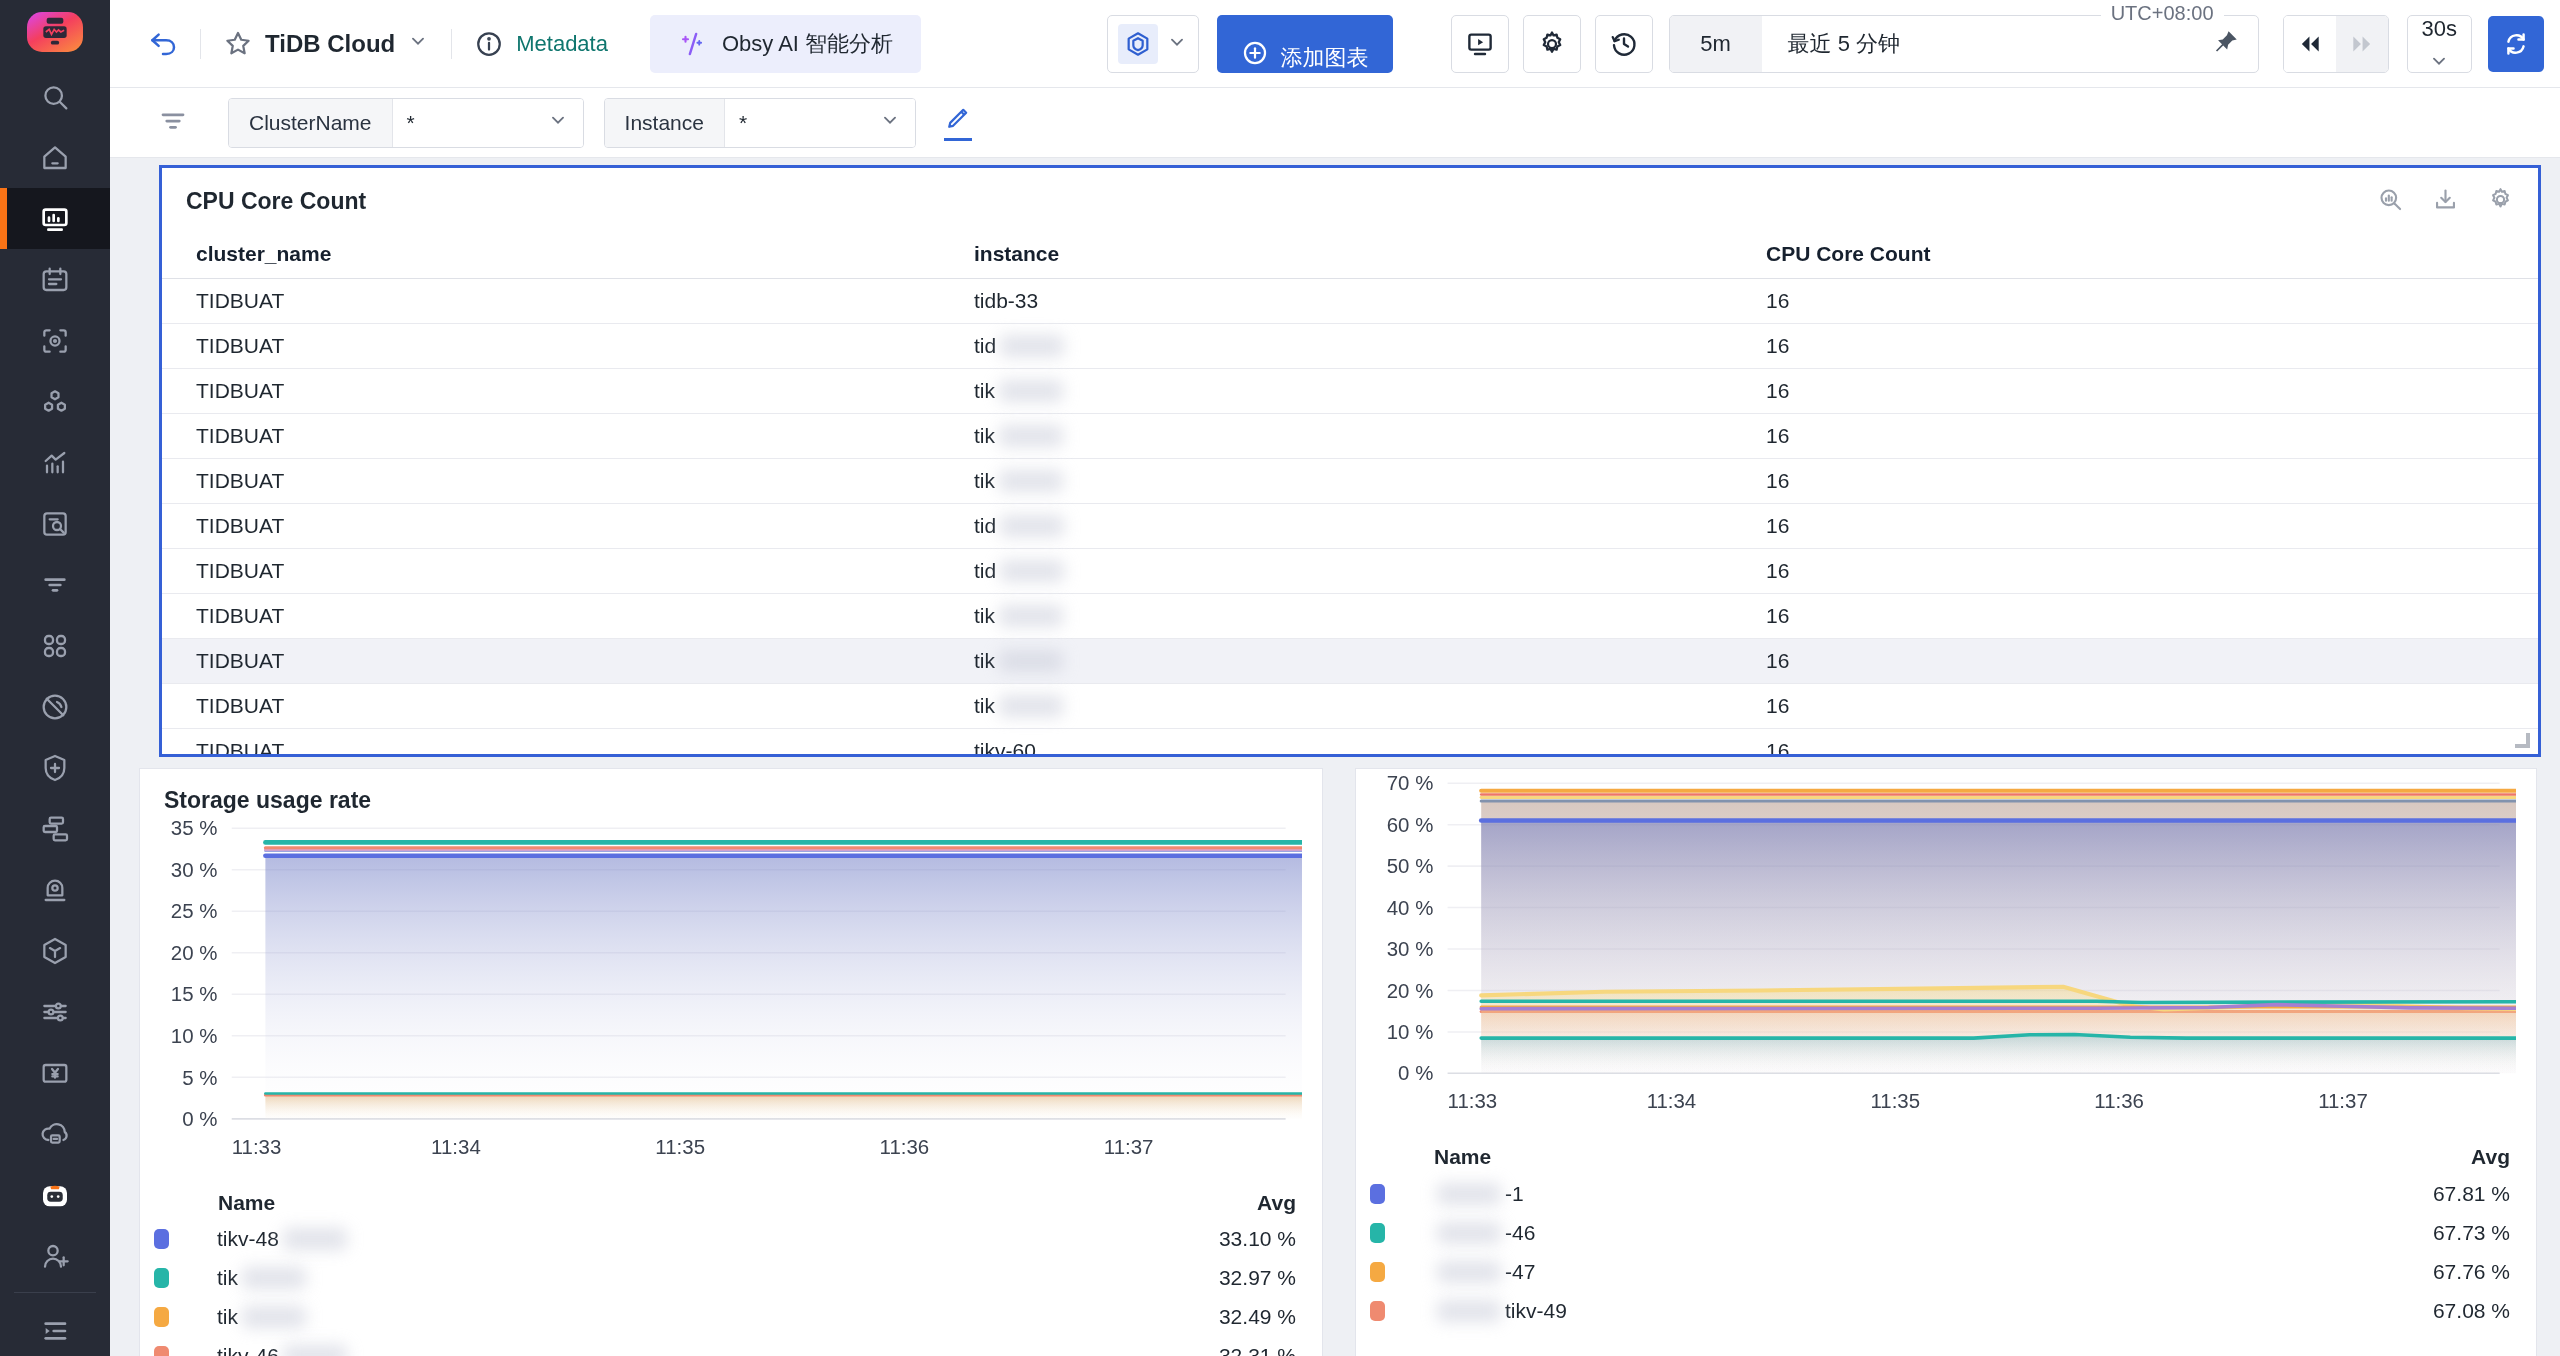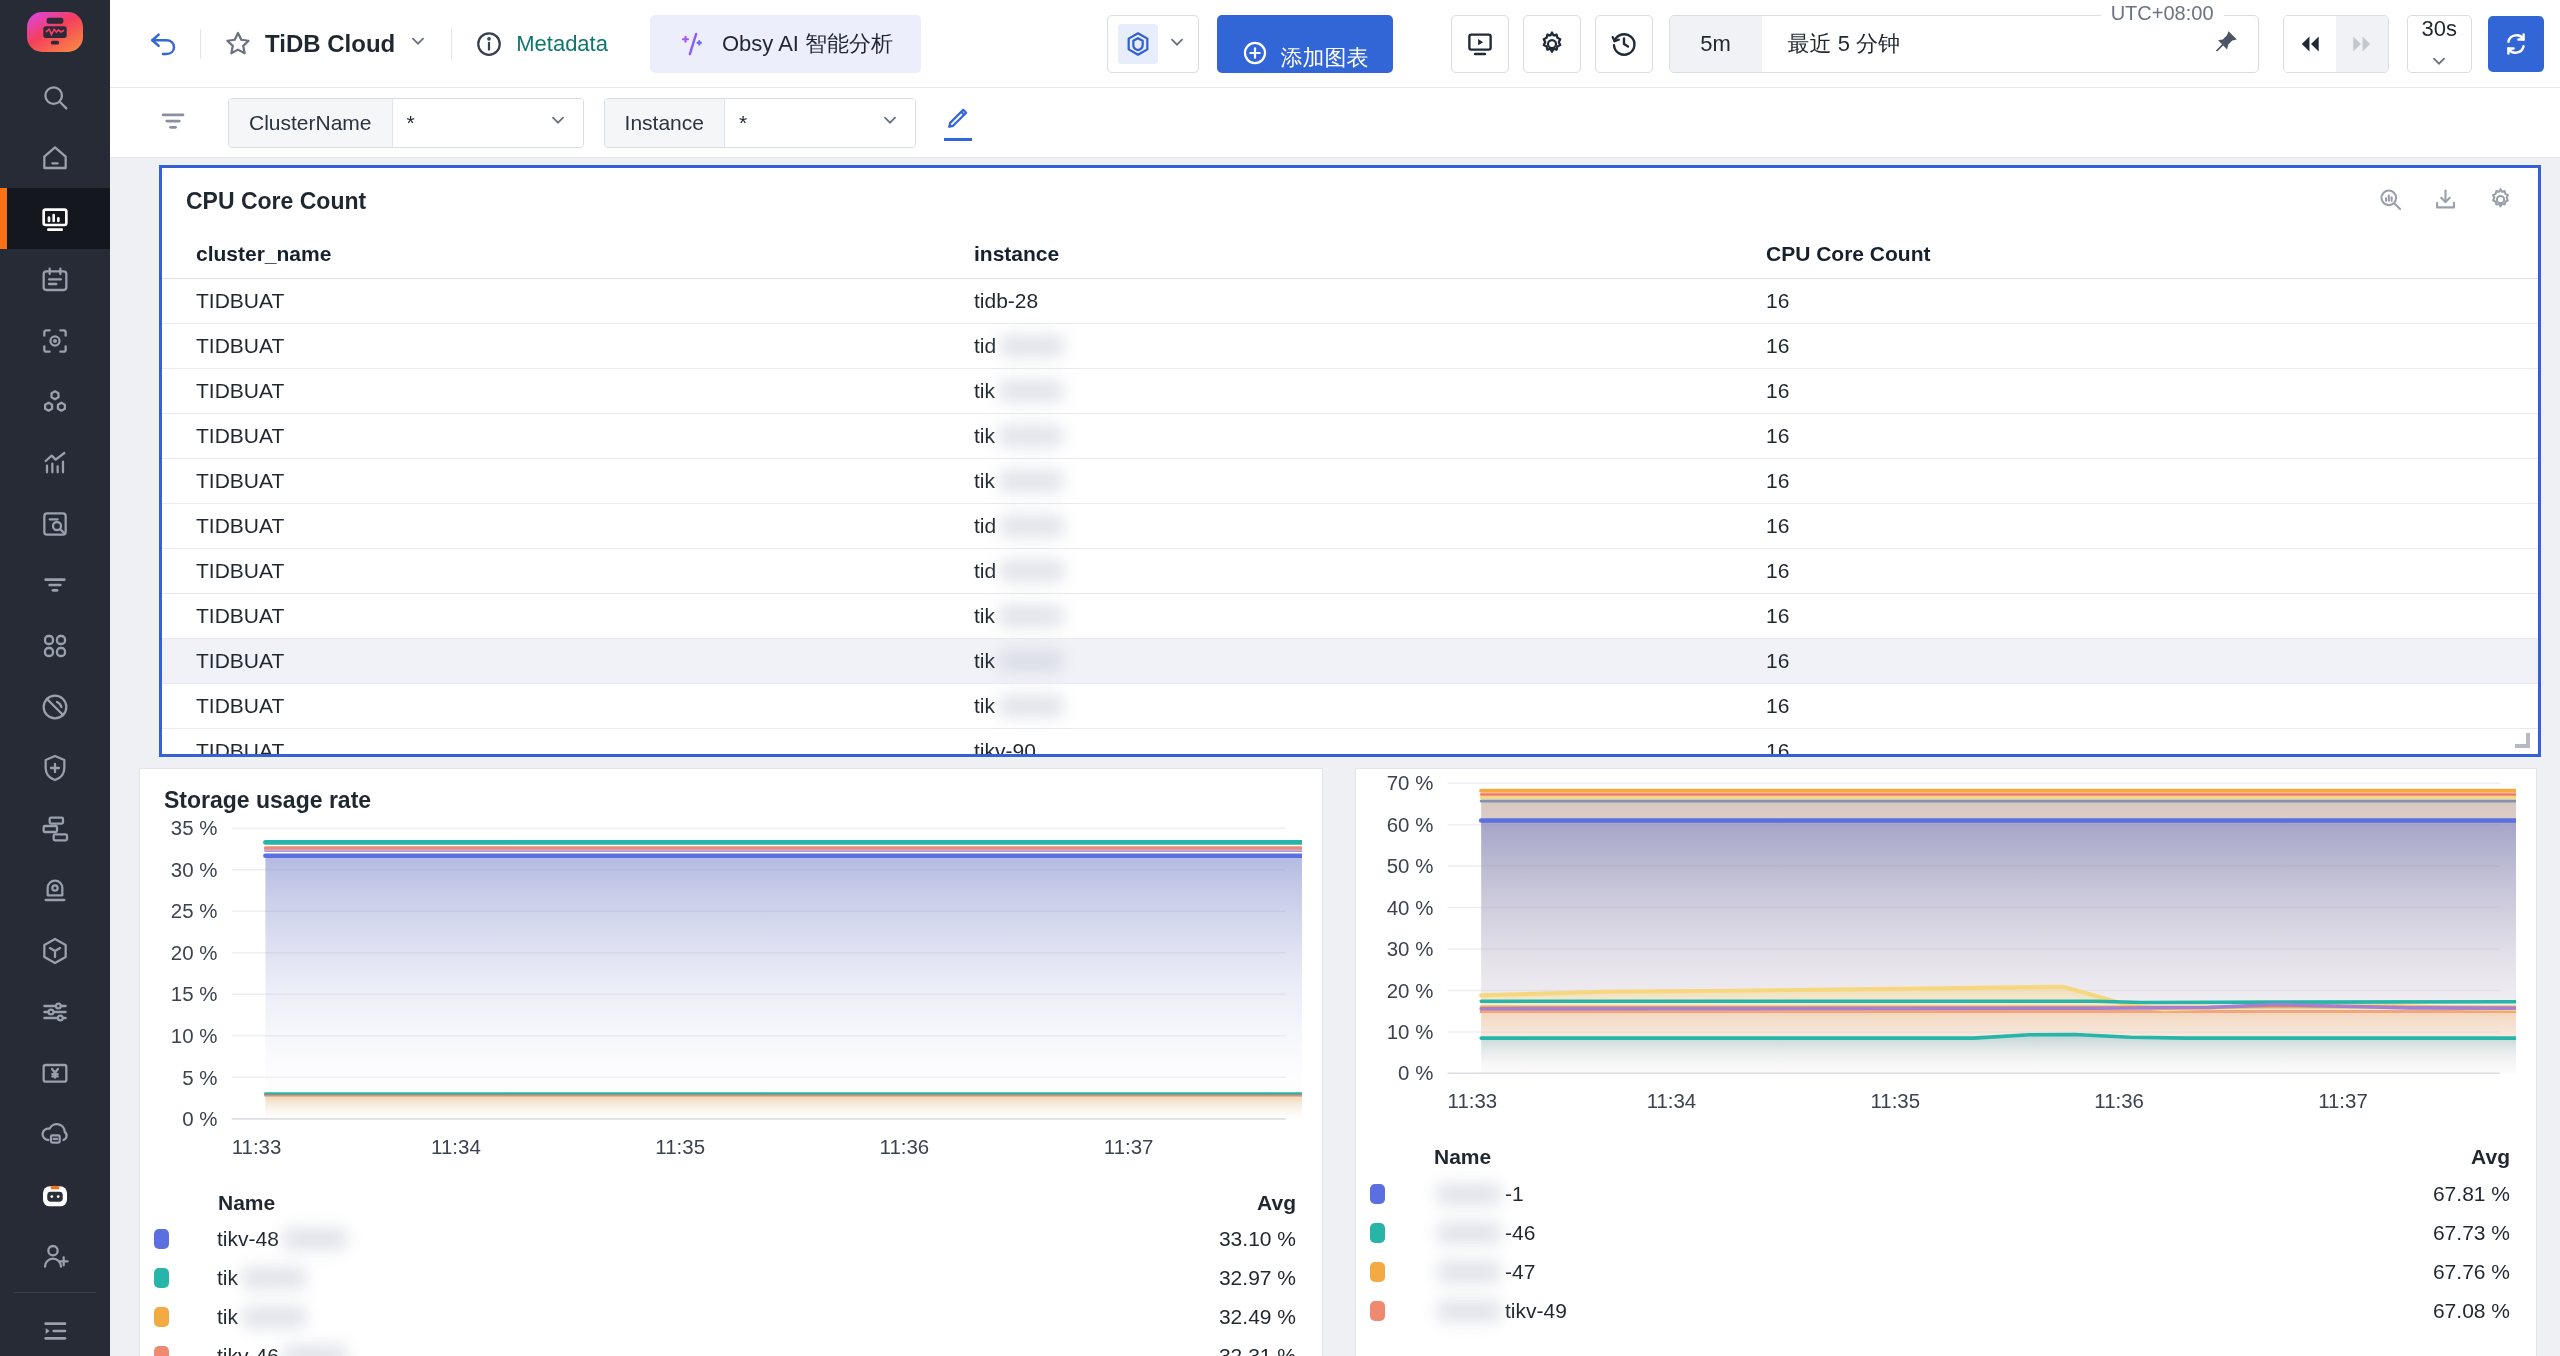--- a/index.html
+++ b/index.html
@@ -515,21 +515,21 @@
         </span>
       </div>
       <div class="cpu-table" id="cpu-table">
           <div class="trow thead">
             <span>cluster_name</span>
             <span>instance</span>
             <span>CPU Core Count</span>
           </div>
           <div class="trow">
             <span>TIDBUAT</span>
-            <span>tidb-28</span>
+            <span>tidb-33</span>
             <span>16</span>
           </div>
           <div class="trow">
             <span>TIDBUAT</span>
             <span>tid<span class="blob"></span></span>
             <span>16</span>
           </div>
           <div class="trow">
             <span>TIDBUAT</span>
             <span>tik<span class="blob"></span></span>
@@ -565,21 +565,21 @@
             <span>tik<span class="blob"></span></span>
             <span>16</span>
           </div>
           <div class="trow">
             <span>TIDBUAT</span>
             <span>tik<span class="blob"></span></span>
             <span>16</span>
           </div>
           <div class="trow">
             <span>TIDBUAT</span>
-            <span>tikv-90</span>
+            <span>tikv-60</span>
             <span>16</span>
           </div>
         </div>
       <span class="resize-corner"></span>
     </section>
 
     <section class="panel chart-panel storage-panel">
       <div class="panel-head">
         <span class="panel-title">Storage usage rate</span>
       </div>

